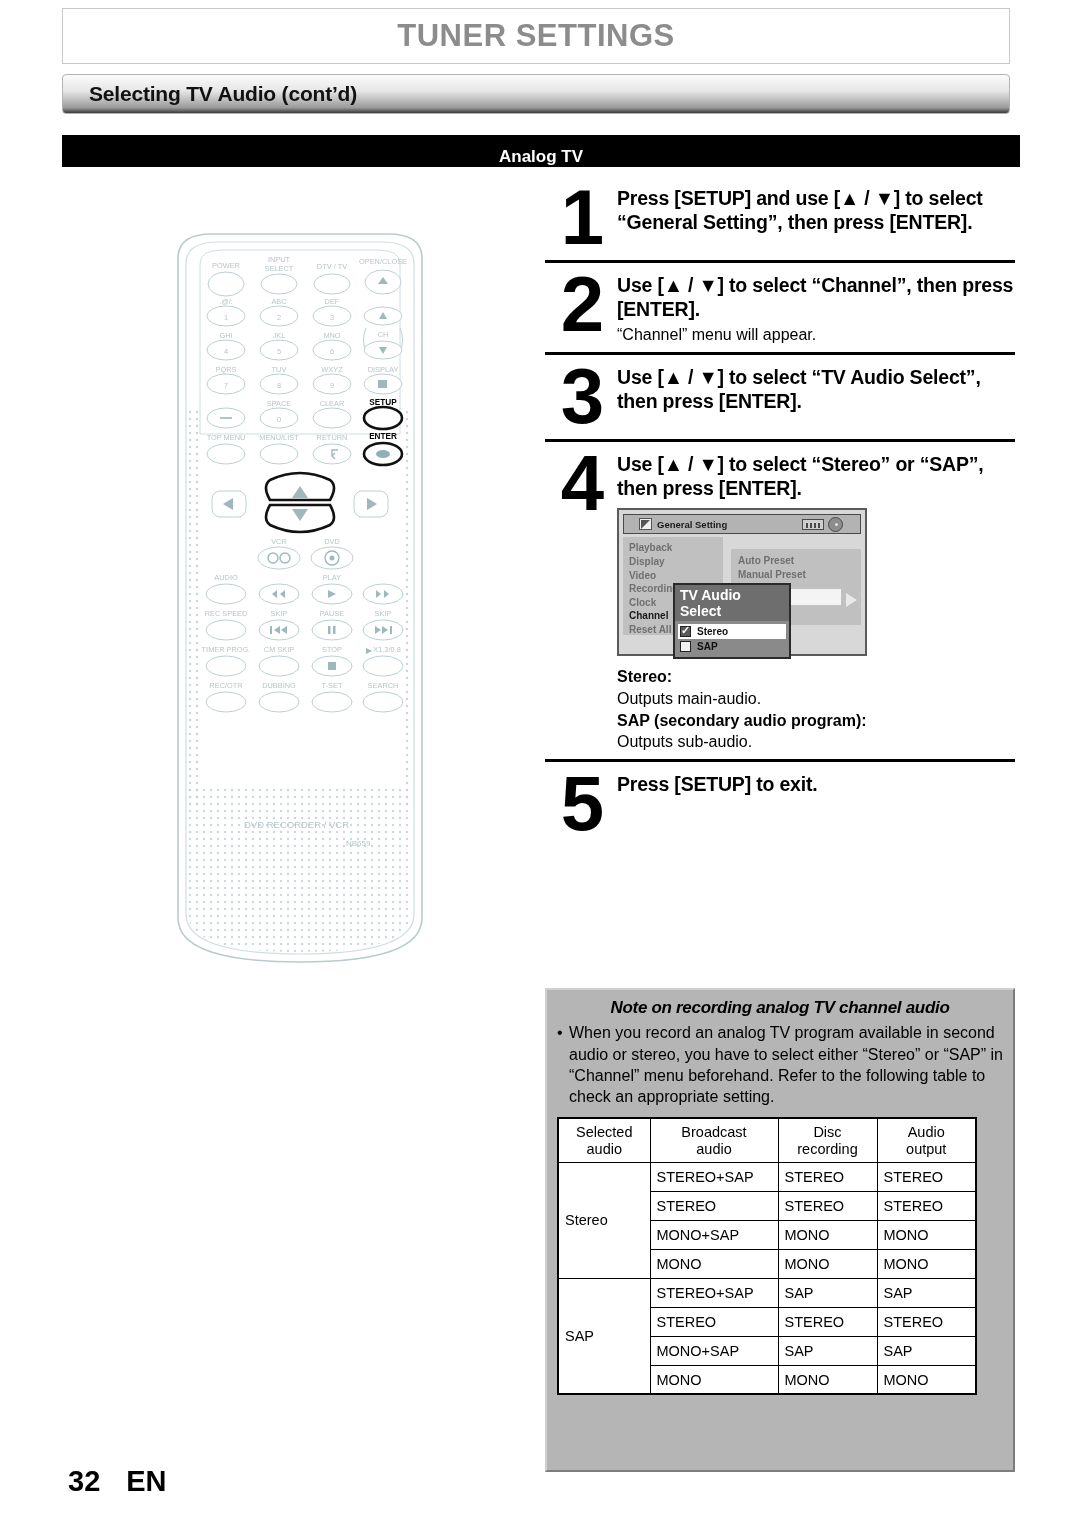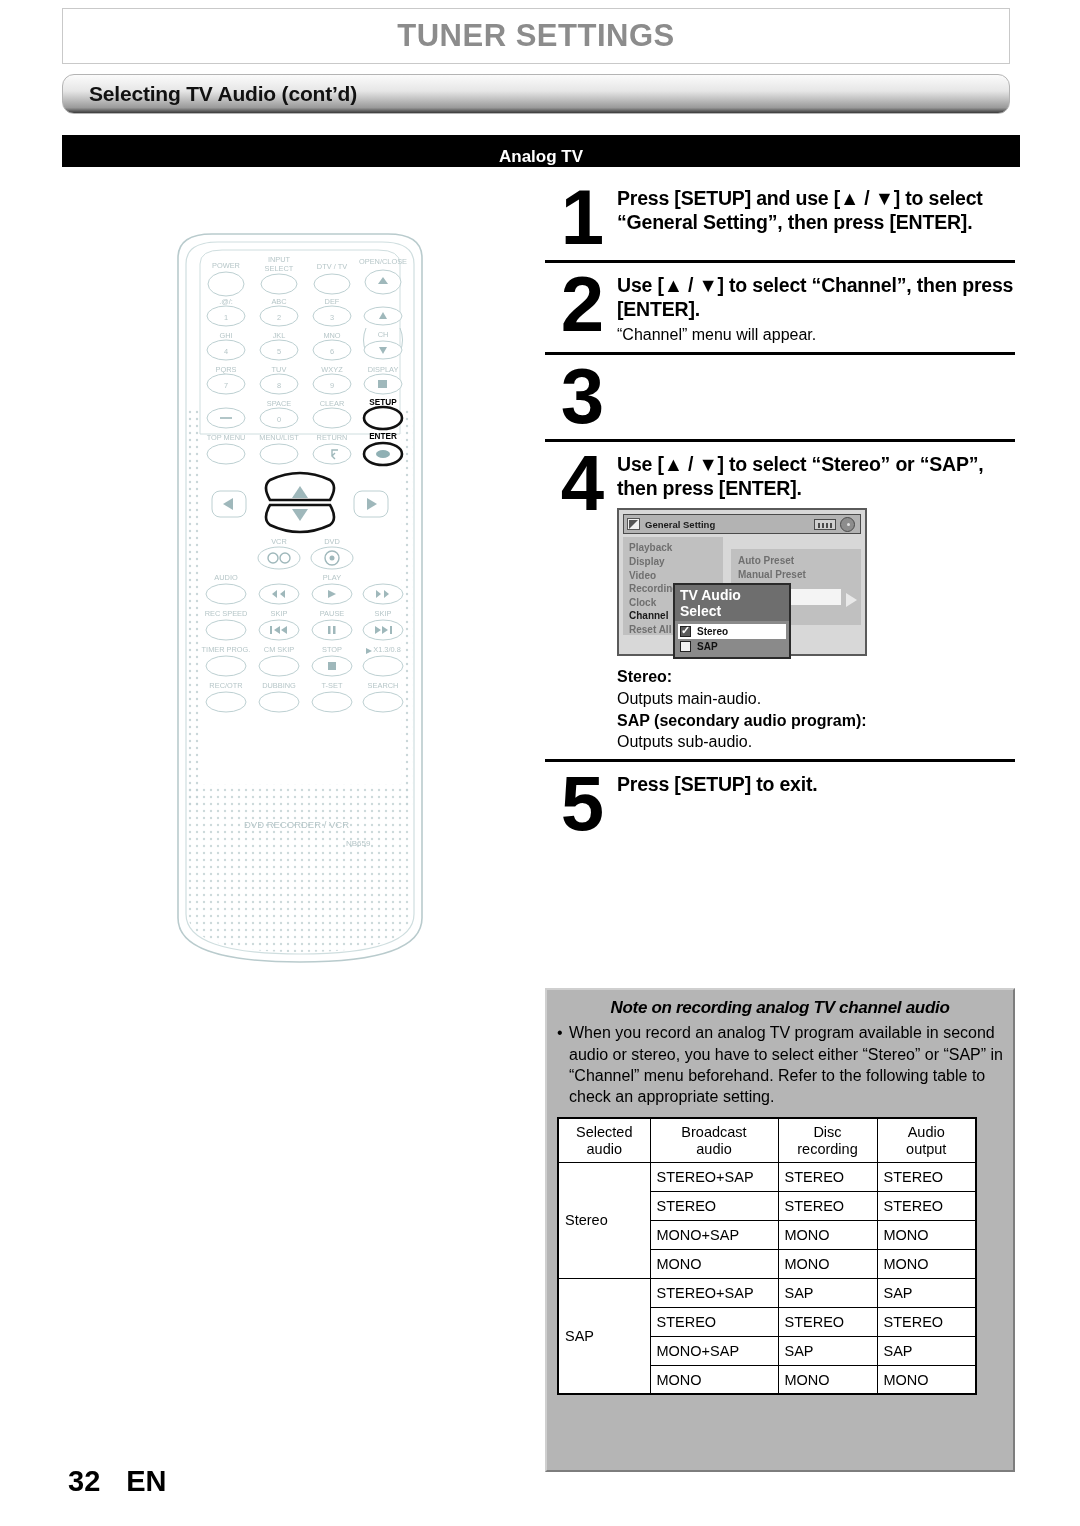--- a/index.html
+++ b/index.html
@@ -17,21 +17,21 @@
     position: absolute; left: 62px; top: 8px; width: 948px; height: 56px;
     border: 1px solid #c9c9c9; background: #ffffff;
     display: flex; align-items: center; justify-content: center;
   }
   .chapter-title {
     font-size: 31px; font-weight: bold; letter-spacing: 0.5px;
     color: #8c8c8c; font-family: "Liberation Sans", sans-serif;
   }
   .section-bar {
     position: absolute; left: 62px; top: 74px; width: 948px; height: 40px;
-    border-radius: 12px;
+    border-radius: 4px;
     background: linear-gradient(to bottom, #fbfbfb 0%, #e6e6e6 42%, #c4c4c4 62%, #9a9a9a 86%, #3a3a3a 100%);
     border: 1px solid #b4b4b4;
     display: flex; align-items: center;
   }
   .section-title {
     font-size: 21px; font-weight: bold; color: #111; padding-left: 26px;
     letter-spacing: -0.2px;
   }
   .subhead-bar {
     position: absolute; left: 62px; top: 135px; width: 958px; height: 32px;
@@ -69,21 +69,21 @@
   .step-4 .step-num { align-self: flex-start; }
 
   
   .osd {
     width: 250px; height: 148px; margin-top: 8px;
     background: #d8d8d8; border: 2px solid #5a5a5a; padding: 4px;
     position: relative;
   }
   .osd-titlebar {
     height: 20px; background: #b3b3b3; border: 1px solid #4a4a4a;
-    display: flex; align-items: center; padding: 0 3px;
+    display: flex; align-items: center; padding: 0 15px;
   }
   .osd-ticon { width: 13px; height: 12px; background: #f0f0f0; border: 1px solid #555; position: relative; }
   .osd-ticon:after {
     content: ""; position: absolute; left: 1px; top: 1px;
     border-left: 9px solid #555; border-bottom: 9px solid transparent;
   }
   .osd-ttext { font-size: 9.5px; font-weight: bold; color: #1a1a1a; margin-left: 5px; }
   .osd-tright { margin-left: auto; display: flex; align-items: center; gap: 4px; padding-right: 2px; }
   .osd-tape { width: 22px; height: 11px; border: 1px solid #4a4a4a; background: #cfcfcf; position: relative; }
   .osd-tape:before {
@@ -355,20 +355,23 @@
     <div class="step">
       <div class="step-num">2</div>
       <div class="step-body">
         <div class="step-main">Use [▲ / ▼] to select “Channel”, then press [ENTER].</div>
         <div class="step-sub">“Channel” menu will appear.</div>
       </div>
     </div>
 
     <div class="step">
       <div class="step-num">3</div>
+      <div class="step-body">
+        <div class="step-main">Use [▲ / ▼] to select “TV Audio Select”, then press [ENTER].</div>
+      </div>
     </div>
 
     <div class="step step-4">
       <div class="step-num">4</div>
       <div class="step-body">
         <div class="step-main">Use [▲ / ▼] to select “Stereo” or “SAP”, then press [ENTER].</div>
 
         <div class="osd">
           <div class="osd-titlebar">
             <span class="osd-ticon"></span>

